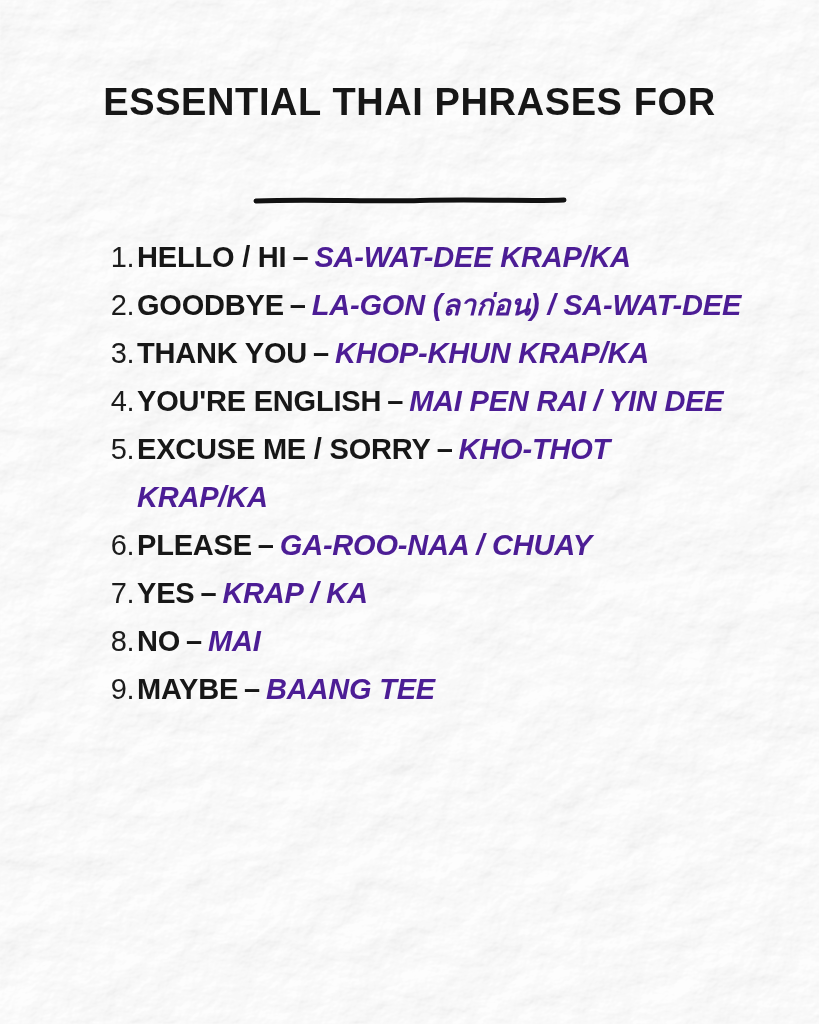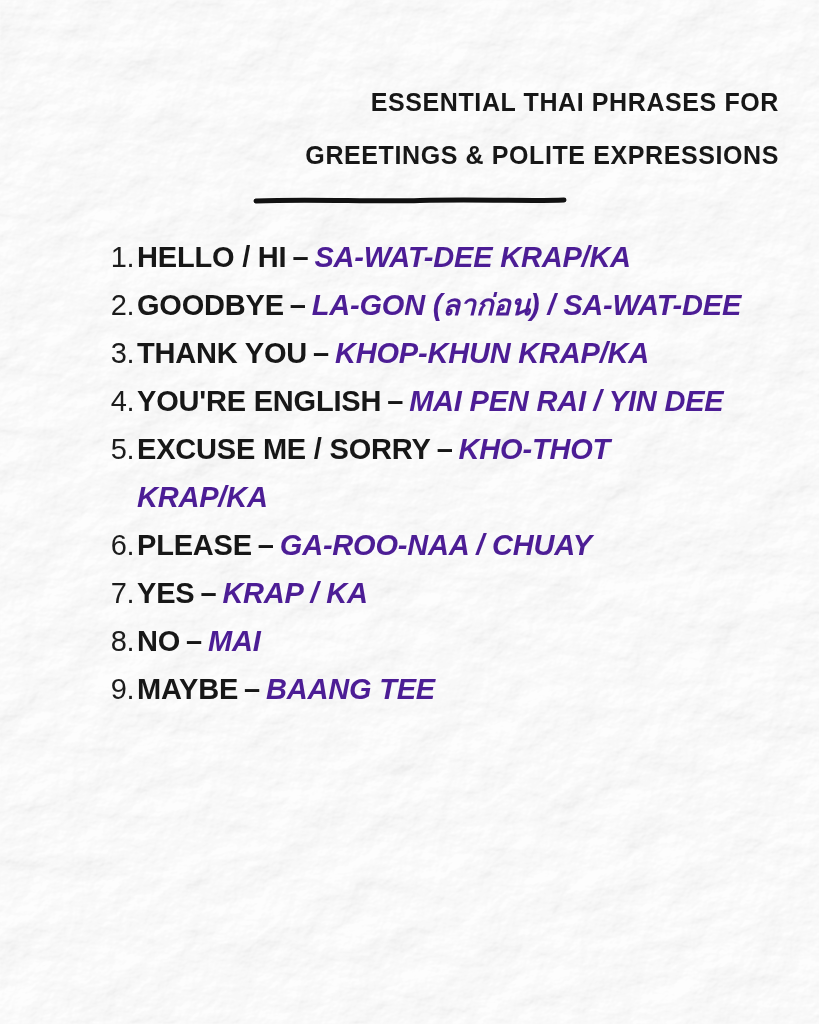--- a/index.html
+++ b/index.html
@@ -20,23 +20,23 @@
     display: block;
     opacity: 0.9;
   }
   .content {
     position: absolute; inset: 0;
     z-index: 2;
   }
   .title {
     position: absolute;
     top: 76px; left: 40px; right: 40px;
-    text-align: right;
+    text-align: center;
     color: #171717;
-    font-size: 25px;
+    font-size: 38px;
     font-weight: 700;
     line-height: 53px;
     letter-spacing: 0.6px;
   }
   .divider-wrap {
     position: absolute;
     top: 194px; left: 0; right: 0;
     display: flex; justify-content: center;
   }
   .list {
@@ -91,21 +91,20 @@
         <feFuncB type="linear" slope="0.85" intercept="0.17"></feFuncB>
       </feComponentTransfer>
     </filter>
     <rect width="819" height="1024" filter="url(#crumple)"></rect>
   </svg>
 
   <div class="content">
 
     <div class="title">
       <div>ESSENTIAL THAI PHRASES FOR</div>
-      <div>GREETINGS &amp; POLITE EXPRESSIONS</div>
     </div>
 
     <div class="divider-wrap">
       <svg width="320" height="12" viewBox="0 0 320 12">
         <path d="M6,7 C 60,4.5 120,8 170,6.5 C 230,5 280,7.5 314,6" fill="none" stroke="#111111" stroke-width="5" stroke-linecap="round"></path>
       </svg>
     </div>
 
     <div class="list">
 

